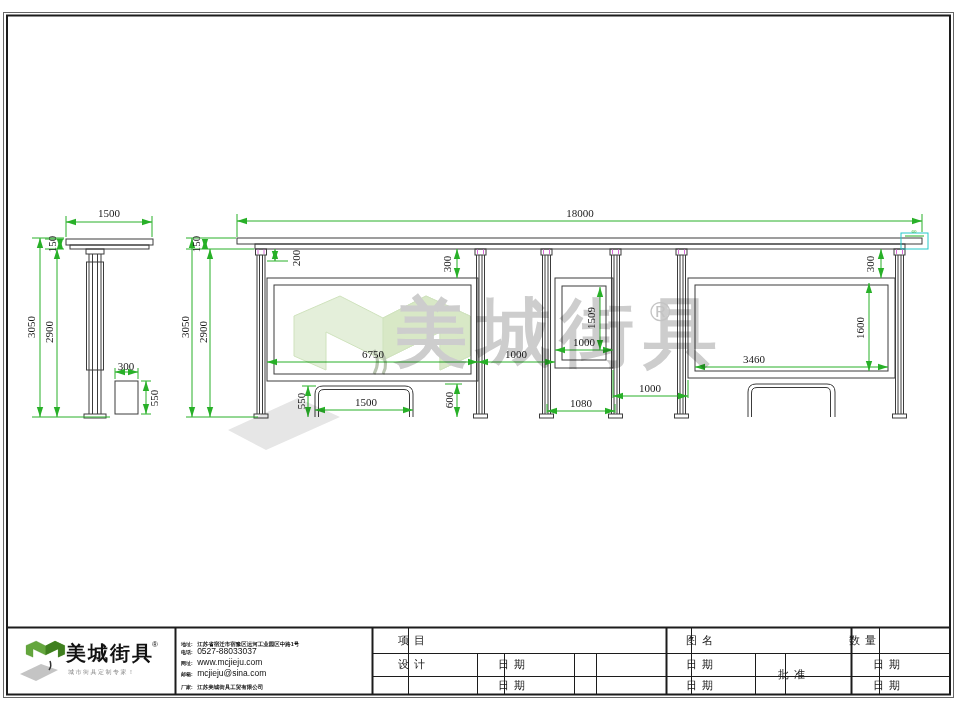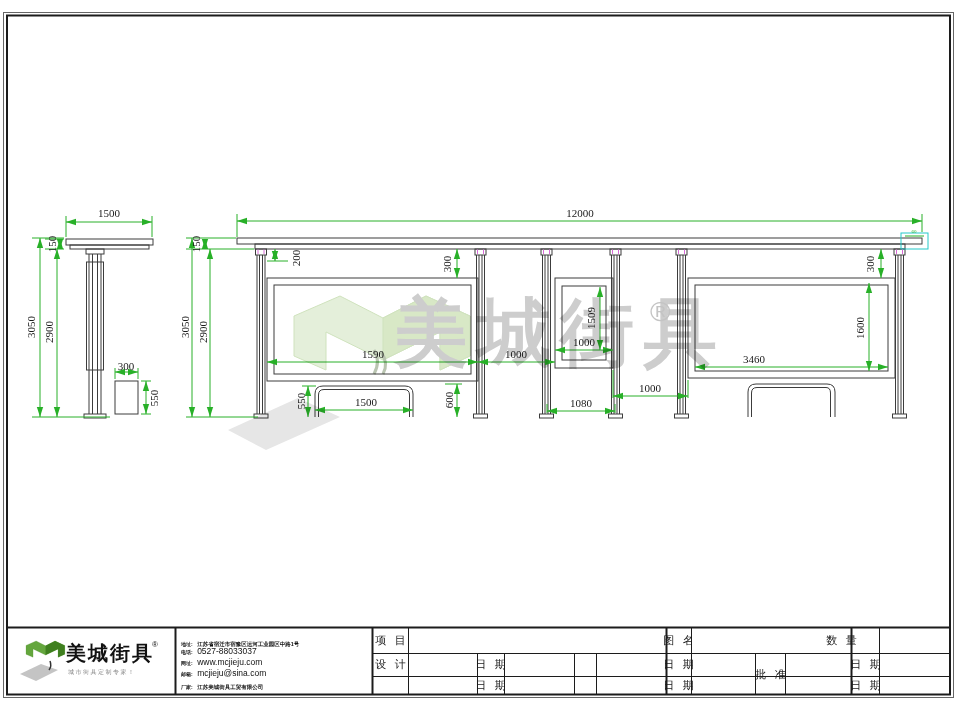--- a/index.html
+++ b/index.html
@@ -12,22 +12,22 @@
   .dim.rot{transform:translate(-50%,-50%) rotate(-90deg);}
   .dim.tiny{font-size:5px;color:#28b028;}
   
   .wm{position:absolute;inset:0;mix-blend-mode:multiply;pointer-events:none;}
   .wm-brand{position:absolute;left:394px;top:296px;font-size:74px;font-weight:600;
             letter-spacing:9px;color:#cdcdcd;line-height:1;white-space:nowrap;}
   .wm-reg{position:absolute;left:650px;top:298px;font-size:28px;color:#c4c4c4;line-height:1;}
   .wm-tag{position:absolute;left:394px;top:377px;font-size:17px;font-weight:700;
           letter-spacing:5px;color:#c6c6c6;white-space:nowrap;}
   
-  .tb{position:absolute;transform:translate(-50%,-50%);font-family:Liberation Mono, monospace;
-      font-size:11px;color:#1a1a1a;white-space:nowrap;letter-spacing:1px;}
+  .tb{position:absolute;transform:translate(-50%,-50%);font-family:Liberation Sans, sans-serif;
+      font-size:11px;color:#1a1a1a;white-space:nowrap;letter-spacing:1px;margin-left:21px;}
   
   .logo-brand{position:absolute;left:66px;top:643px;font-size:20px;font-weight:700;
               letter-spacing:2px;color:#111;white-space:nowrap;line-height:1;}
   .logo-reg{position:absolute;left:152px;top:641px;font-size:8px;color:#111;line-height:1;}
   .logo-tag{position:absolute;left:68px;top:668px;font-size:6px;color:#8a8a8a;
             letter-spacing:1.5px;white-space:nowrap;}
   
   .ci{position:absolute;white-space:nowrap;color:#111;line-height:1;}
   .ci b{font-size:5px;font-weight:700;}
   .ci .v{font-size:8.5px;margin-top:32px;}
@@ -230,27 +230,27 @@
     <span class="wm-reg">®</span>
   </div>
 
   <span class="dim" style="left:109px;top:213px">1500</span>
   <span class="dim rot" style="left:52px;top:244px">150</span>
   <span class="dim rot" style="left:31px;top:327px">3050</span>
   <span class="dim rot" style="left:49px;top:332px">2900</span>
   <span class="dim" style="left:126px;top:366px">300</span>
   <span class="dim rot" style="left:154px;top:398px">550</span>
 
-  <span class="dim" style="left:580px;top:213px">12000</span>
+  <span class="dim" style="left:580px;top:213px">18000</span>
   <span class="dim rot" style="left:196px;top:244px">150</span>
   <span class="dim rot" style="left:185px;top:327px">3050</span>
   <span class="dim rot" style="left:203px;top:332px">2900</span>
   <span class="dim rot" style="left:296px;top:258px">200</span>
   <span class="dim rot" style="left:447px;top:264px">300</span>
-  <span class="dim" style="left:373px;top:354px">1590</span>
+  <span class="dim" style="left:373px;top:354px">6750</span>
   <span class="dim" style="left:516px;top:354px">1000</span>
   <span class="dim rot" style="left:591px;top:318px">1509</span>
   <span class="dim" style="left:584px;top:342px">1000</span>
   <span class="dim" style="left:650px;top:388px">1000</span>
   <span class="dim" style="left:581px;top:403px">1080</span>
   <span class="dim rot" style="left:870px;top:264px">300</span>
   <span class="dim rot" style="left:860px;top:328px">1600</span>
   <span class="dim" style="left:754px;top:359px">3460</span>
   <span class="dim rot" style="left:301px;top:401px">550</span>
   <span class="dim" style="left:366px;top:402px">1500</span>

